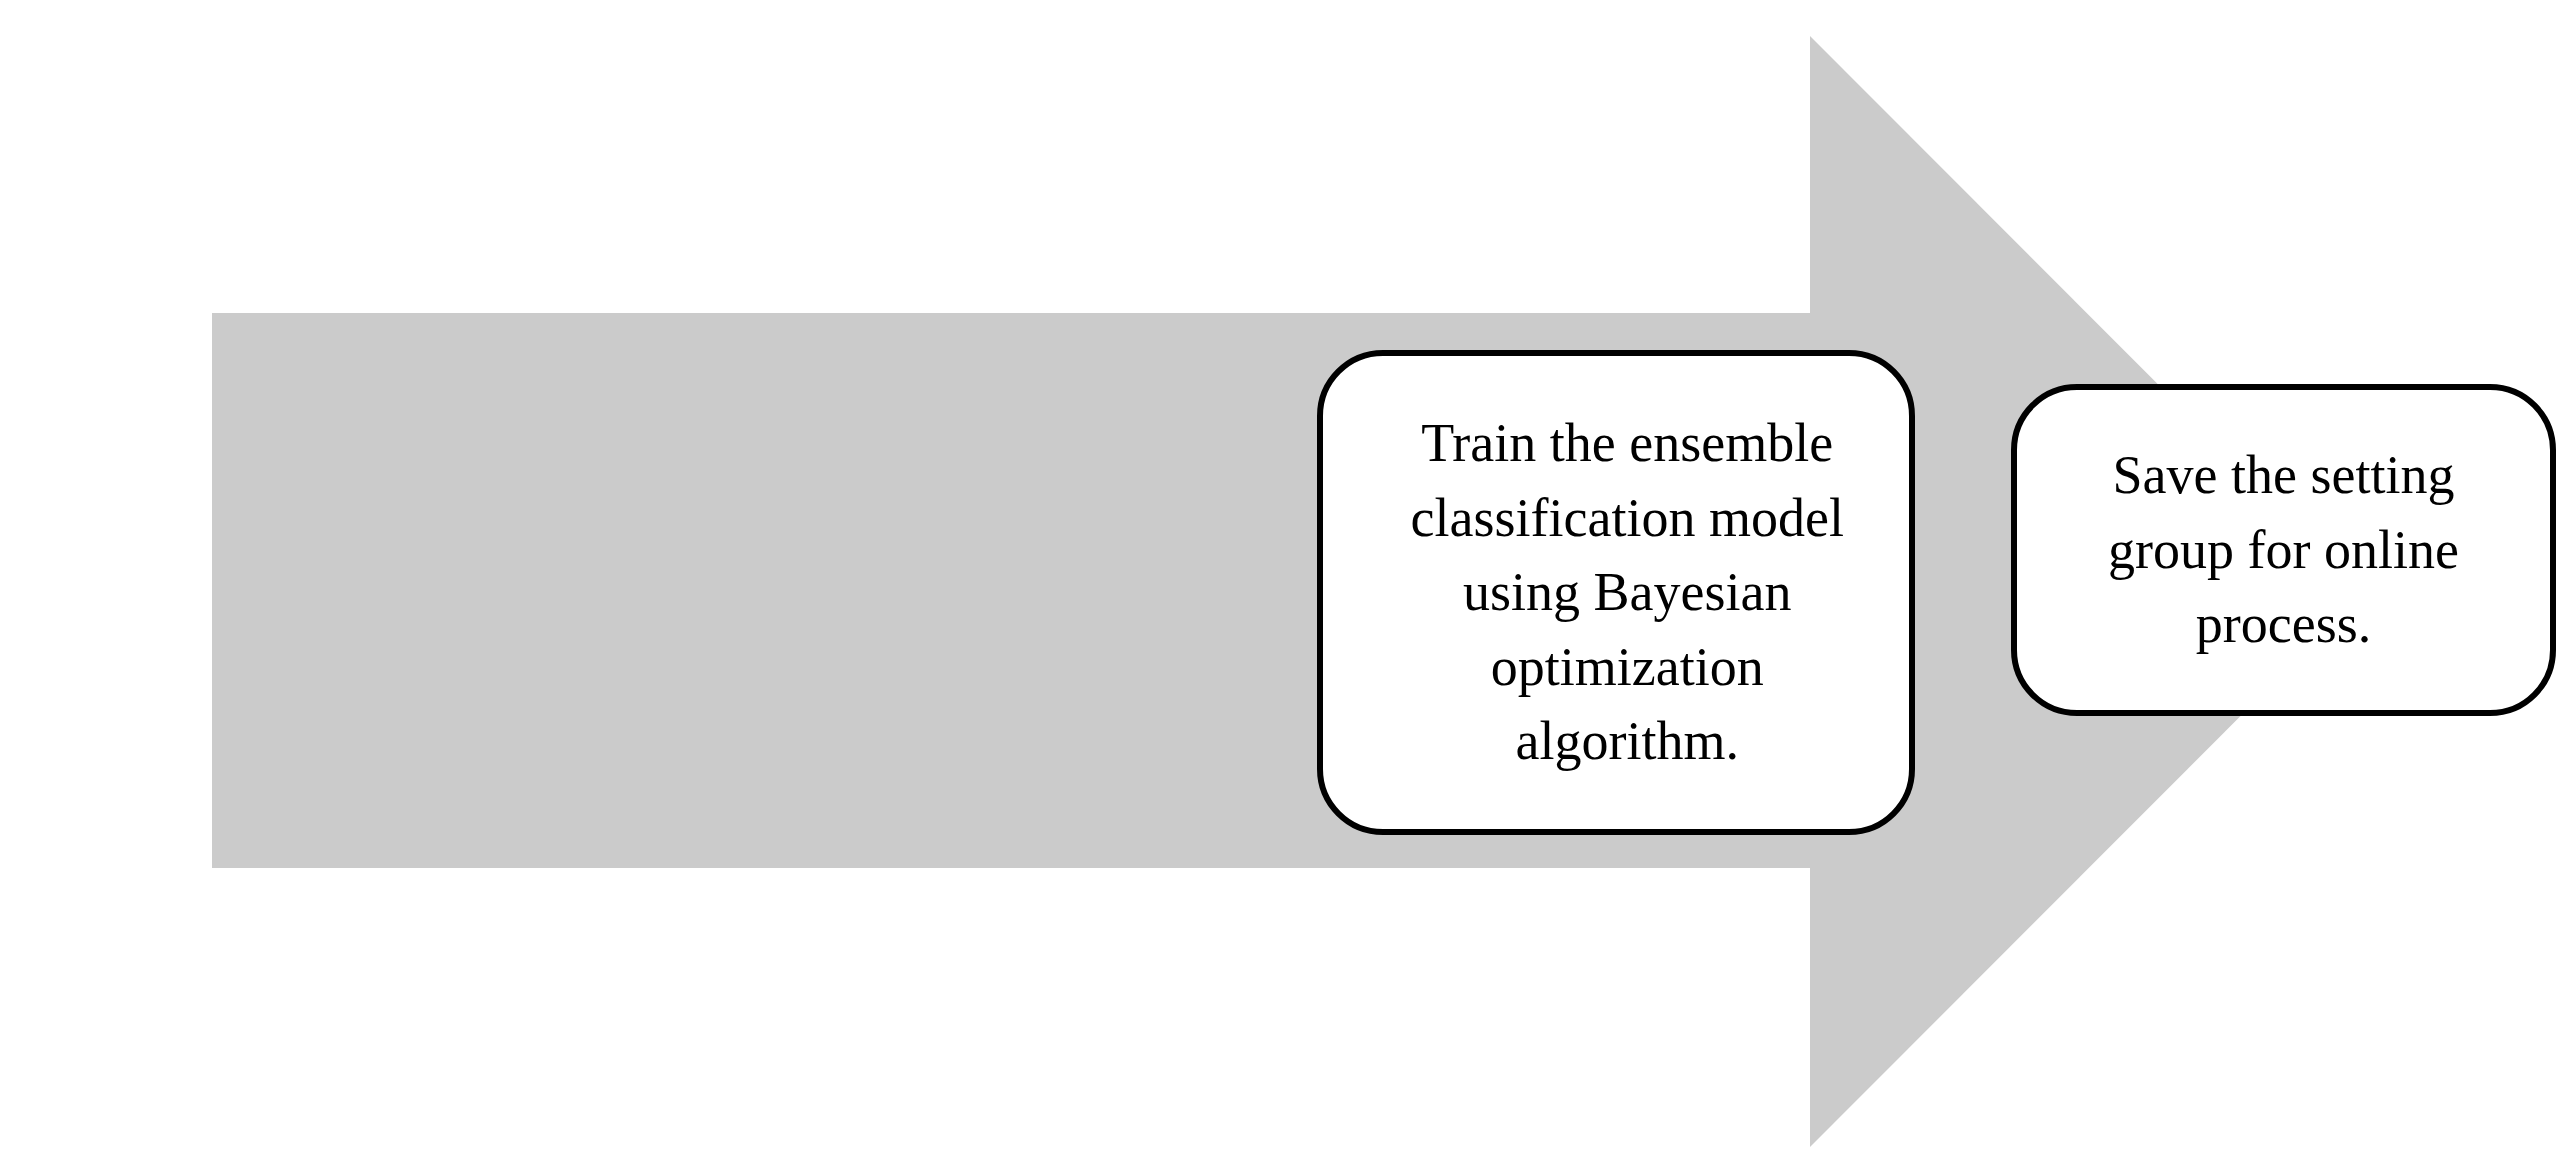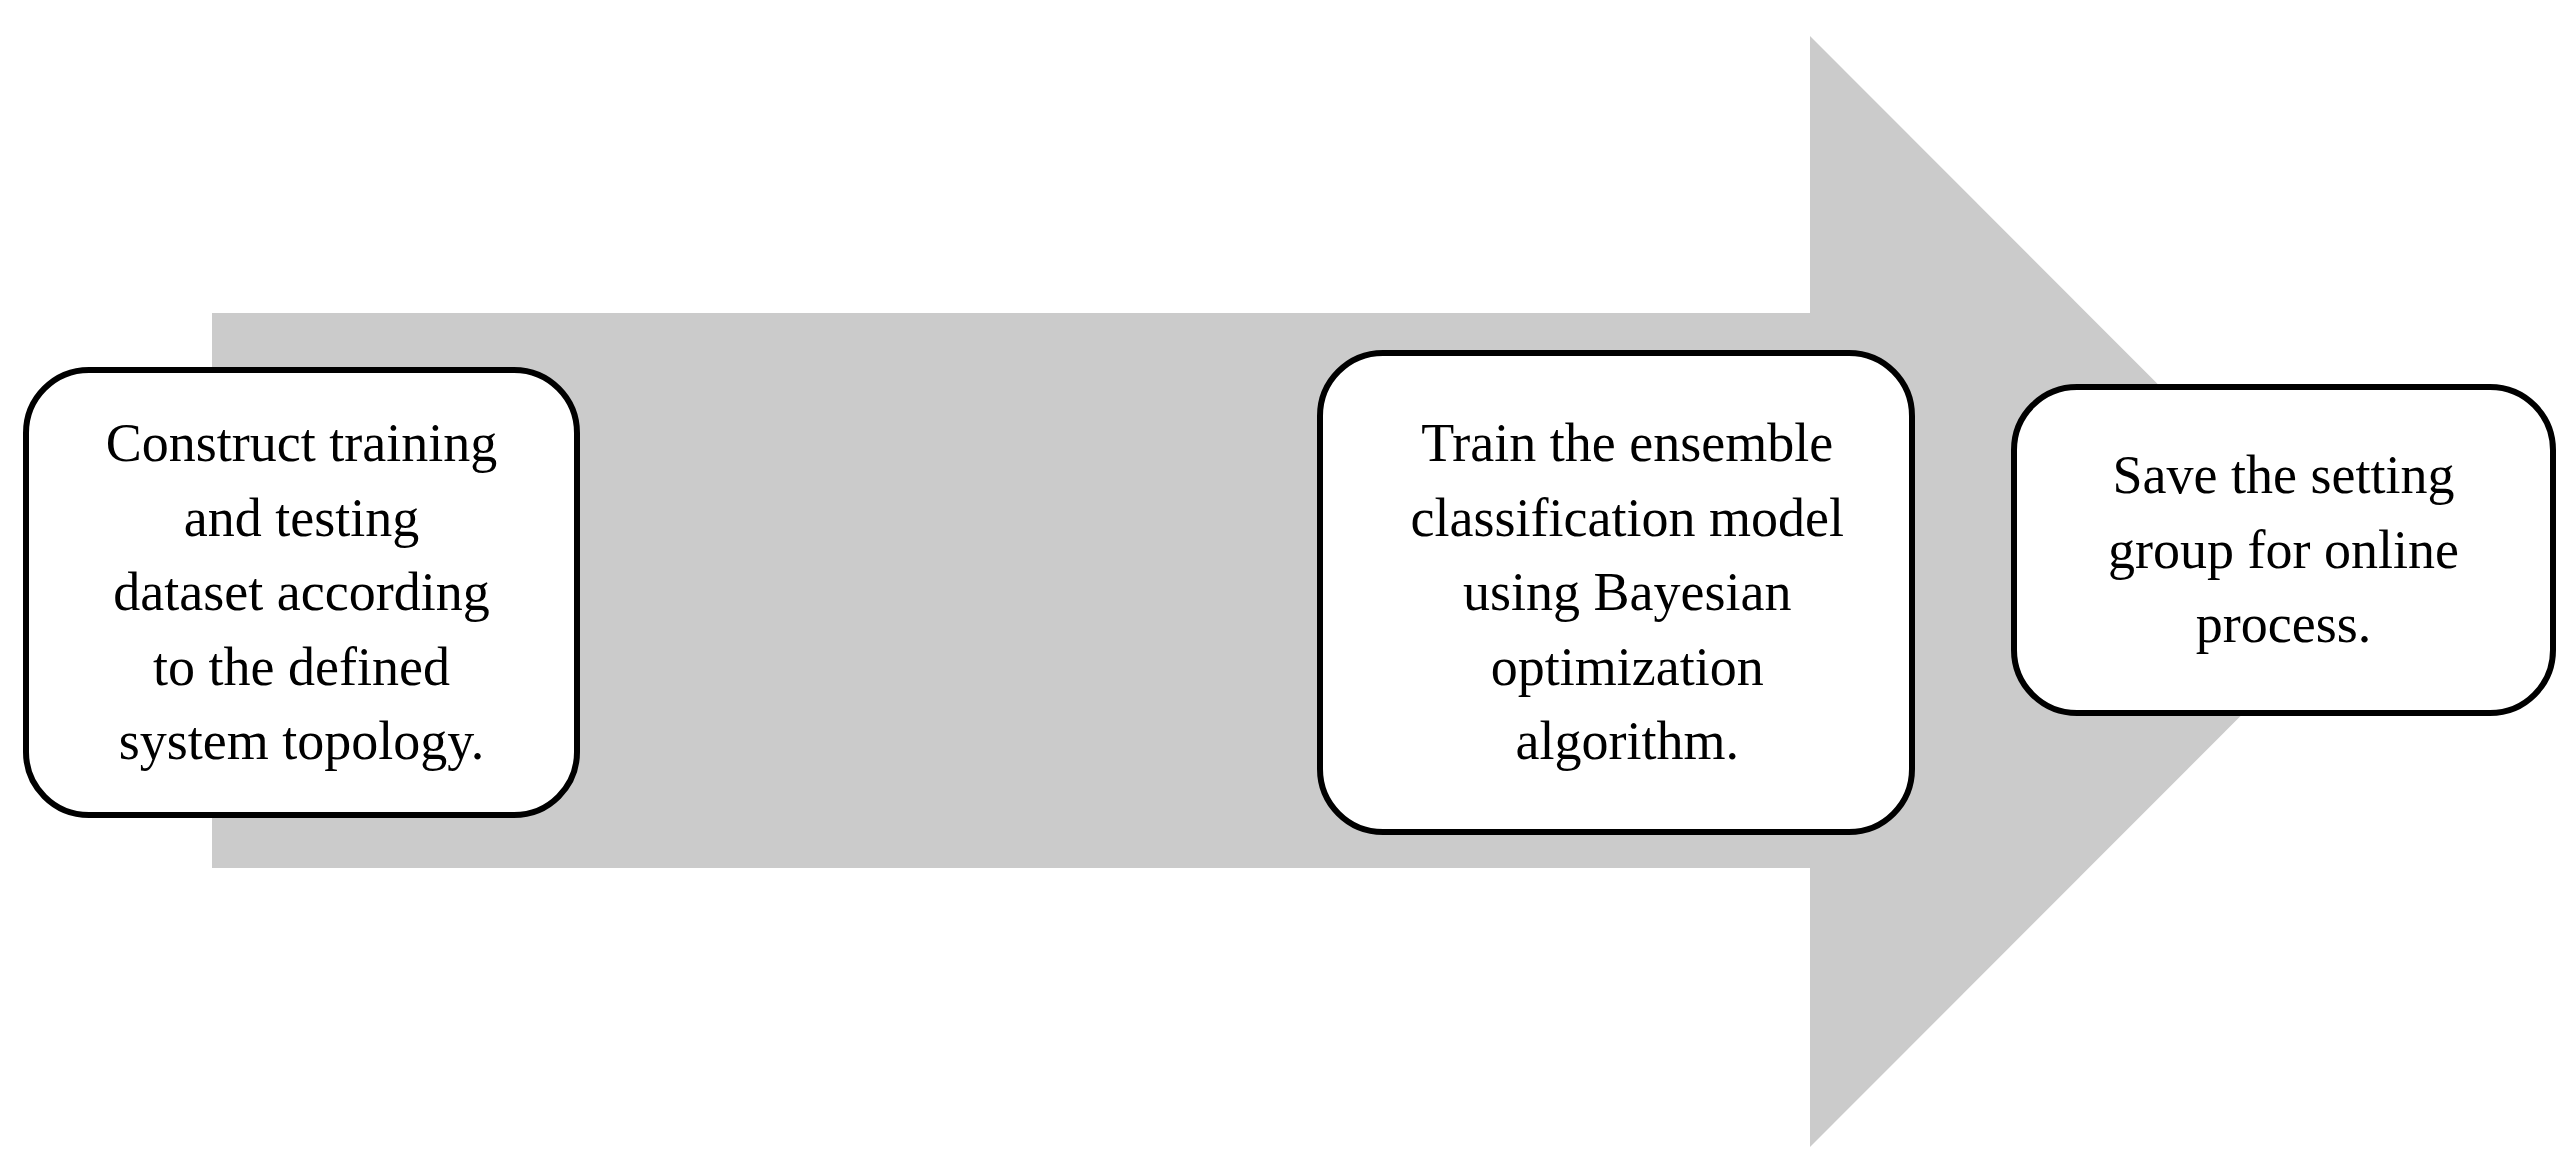--- a/index.html
+++ b/index.html
@@ -57,27 +57,20 @@
 </style>
 </head>
 <body>
 
 <div id="canvas">
 
   <div class="arrow-body"></div>
 
   <div class="arrow-head"></div>
 
-  <div class="step-box" id="box-1">
-    <span class="step-text">Construct training
-and testing
-dataset according
-to the defined
-system topology.</span>
-  </div>
 
 
   <div class="step-box" id="box-3">
     <span class="step-text">Train the ensemble
 classification model
 using Bayesian
 optimization
 algorithm.</span>
   </div>
 

